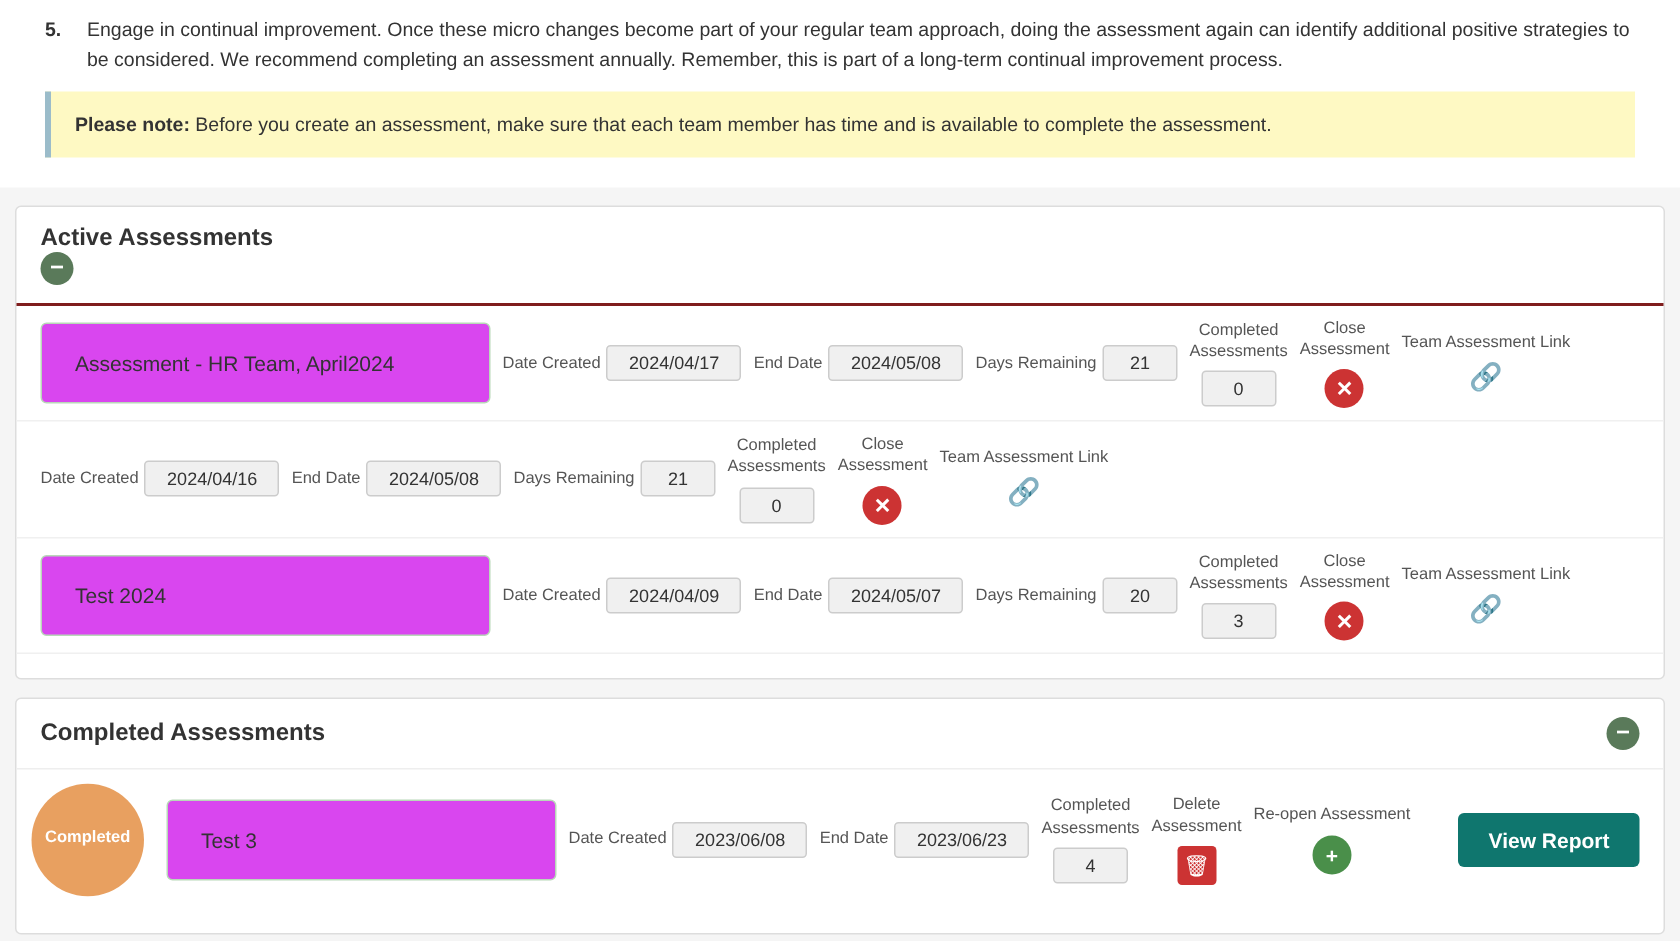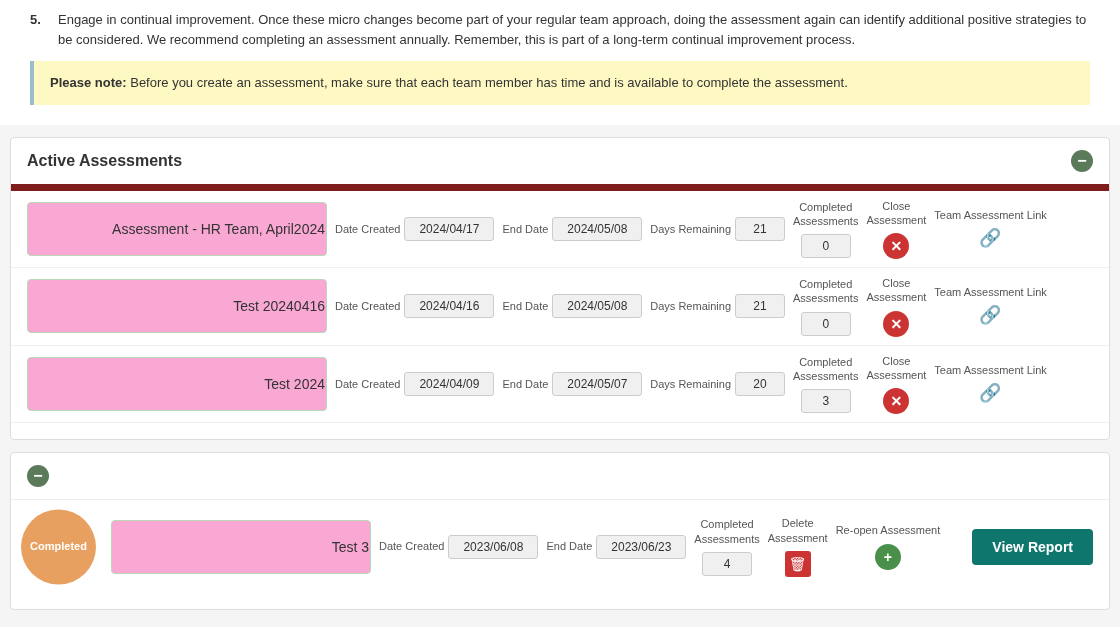--- a/index.html
+++ b/index.html
@@ -53,24 +53,25 @@
       background: #fff;
       border: 1px solid #ddd;
       border-radius: 4px;
       margin: 0 10px 12px 10px;
       padding: 0 0 16px 0;
       overflow: visible;
     }
 
     .section-header {
       display: flex;
-      align-items: center;
+      align-items: flex-start;
       justify-content: space-between;
       padding: 12px 16px;
-      border-bottom: 7px solid #7f1d1d;
+      border-bottom: 2px solid #7f1d1d;
+      flex-direction: column;
     }
 
     .section-title {
       font-size: 16px;
       font-weight: bold;
       color: #333;
     }
 
     .collapse-btn {
       width: 22px;
@@ -91,27 +92,27 @@
     
     .assessment-row {
       display: flex;
       align-items: center;
       padding: 8px 16px;
       gap: 8px;
       border-bottom: 1px solid #f0f0f0;
     }
 
     .assessment-name-box {
-      background: #f9a8d4;
+      background: #d946ef;
       border: 1px solid #b8d8b8;
       border-radius: 4px;
-      padding: 18px 1px;
+      padding: 18px 22px;
       width: 300px;
       min-width: 300px;
-      text-align: right;
+      text-align: left;
       font-size: 14px;
       font-weight: 500;
       color: #333;
     }
 
     .meta-group {
       display: flex;
       flex-direction: row;
       align-items: center;
       gap: 4px;
@@ -309,21 +310,20 @@
         <span class="action-label">Close<br>Assessment</span>
         <div class="icon-btn-red">✕</div>
       </div>
       <div class="team-link-group">
         <span class="team-link-label">Team Assessment Link</span>
         <span class="link-icon">🔗</span>
       </div>
     </div>
 
     <div class="assessment-row">
-      <div class="assessment-name-box">Test 20240416</div>
       <div class="meta-group">
         <span class="meta-label">Date Created</span>
         <div class="meta-value-box">2024/04/16</div>
       </div>
       <div class="meta-group">
         <span class="meta-label">End Date</span>
         <div class="meta-value-box">2024/05/08</div>
       </div>
       <div class="meta-group">
         <span class="meta-label">Days Remaining</span>
@@ -367,20 +367,21 @@
       </div>
       <div class="team-link-group">
         <span class="team-link-label">Team Assessment Link</span>
         <span class="link-icon">🔗</span>
       </div>
     </div>
   </div>
 
   <div class="section-card">
     <div class="completed-header">
+      <span class="section-title">Completed Assessments</span>
       <div class="collapse-btn">−</div>
     </div>
 
     <div class="section-body" style="position:relative; padding: 8px 0;">
 
       <div class="completed-overlay" style="position:absolute; left:10px; top:50%; transform:translateY(-50%); width:75px; height:75px; background:#e8a060; border-radius:50%; display:flex; align-items:center; justify-content:center; font-size:11px; font-weight:bold; color:#fff; text-align:center; line-height:1.2; z-index:10;">
         <span>Completed</span>
       </div>
 
       <div class="completed-row">

